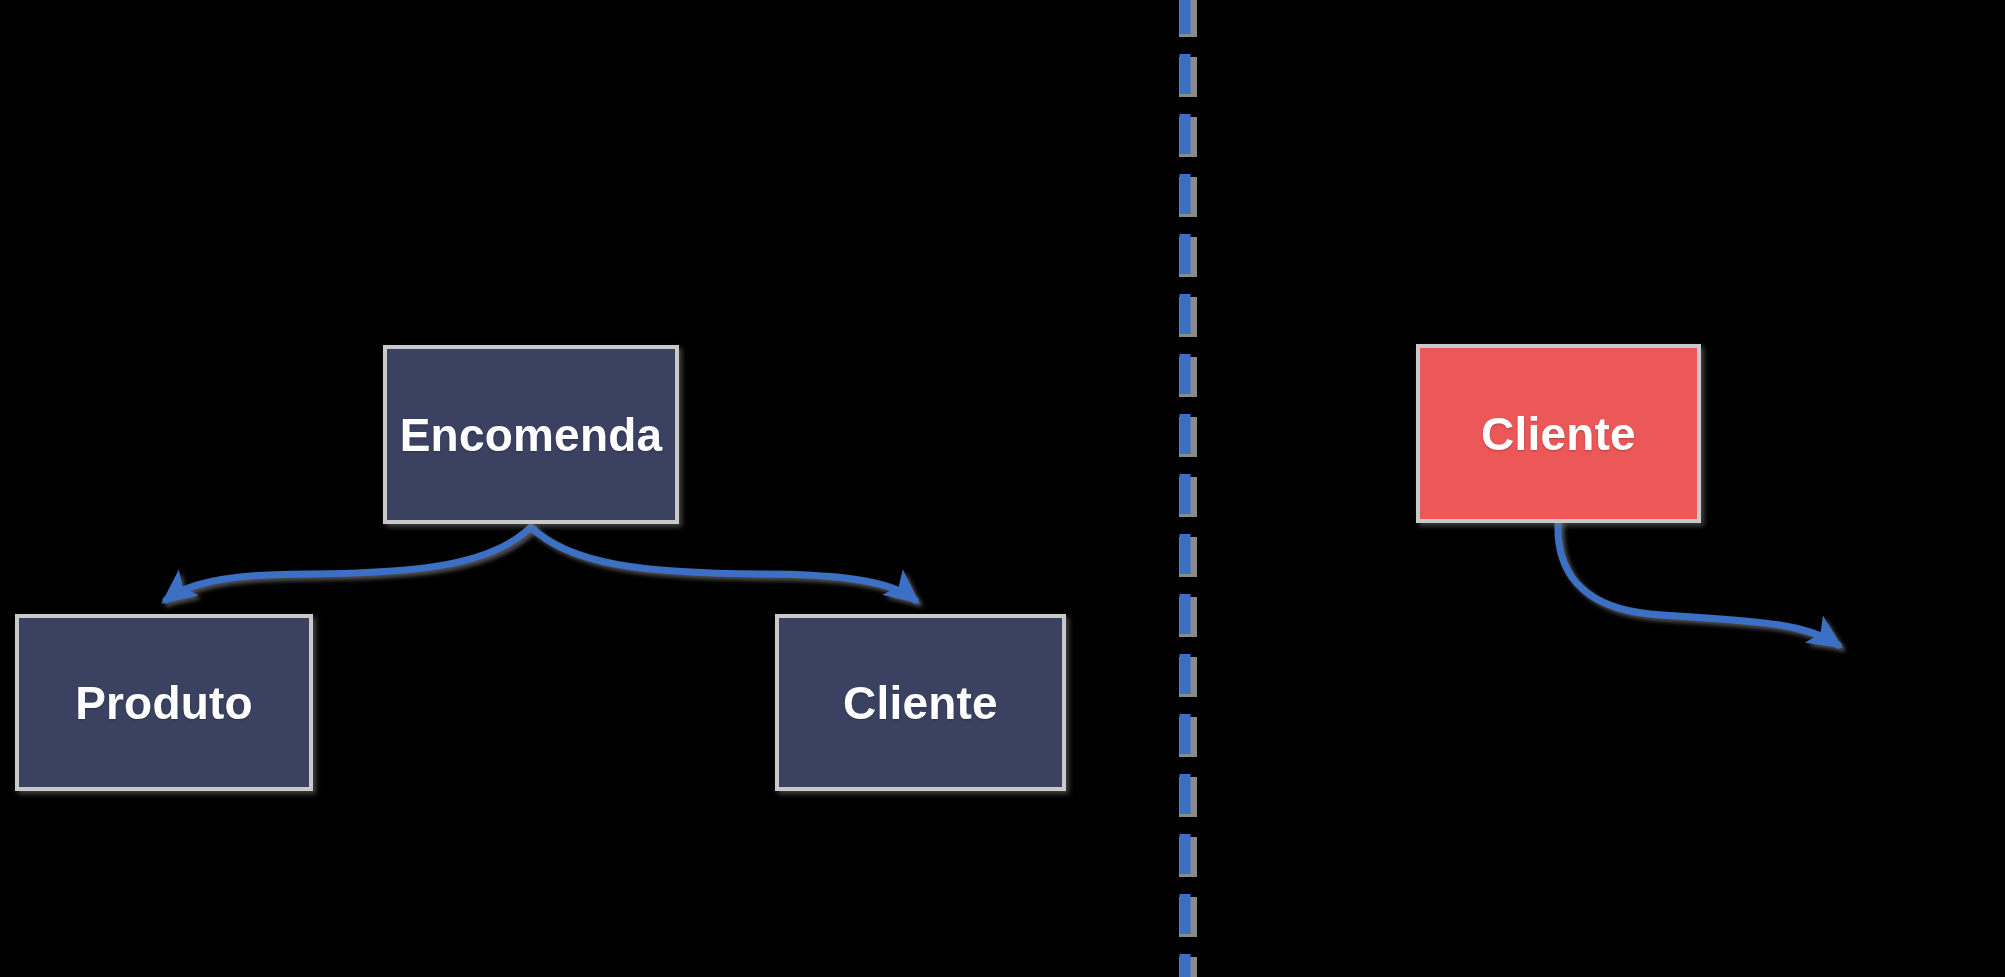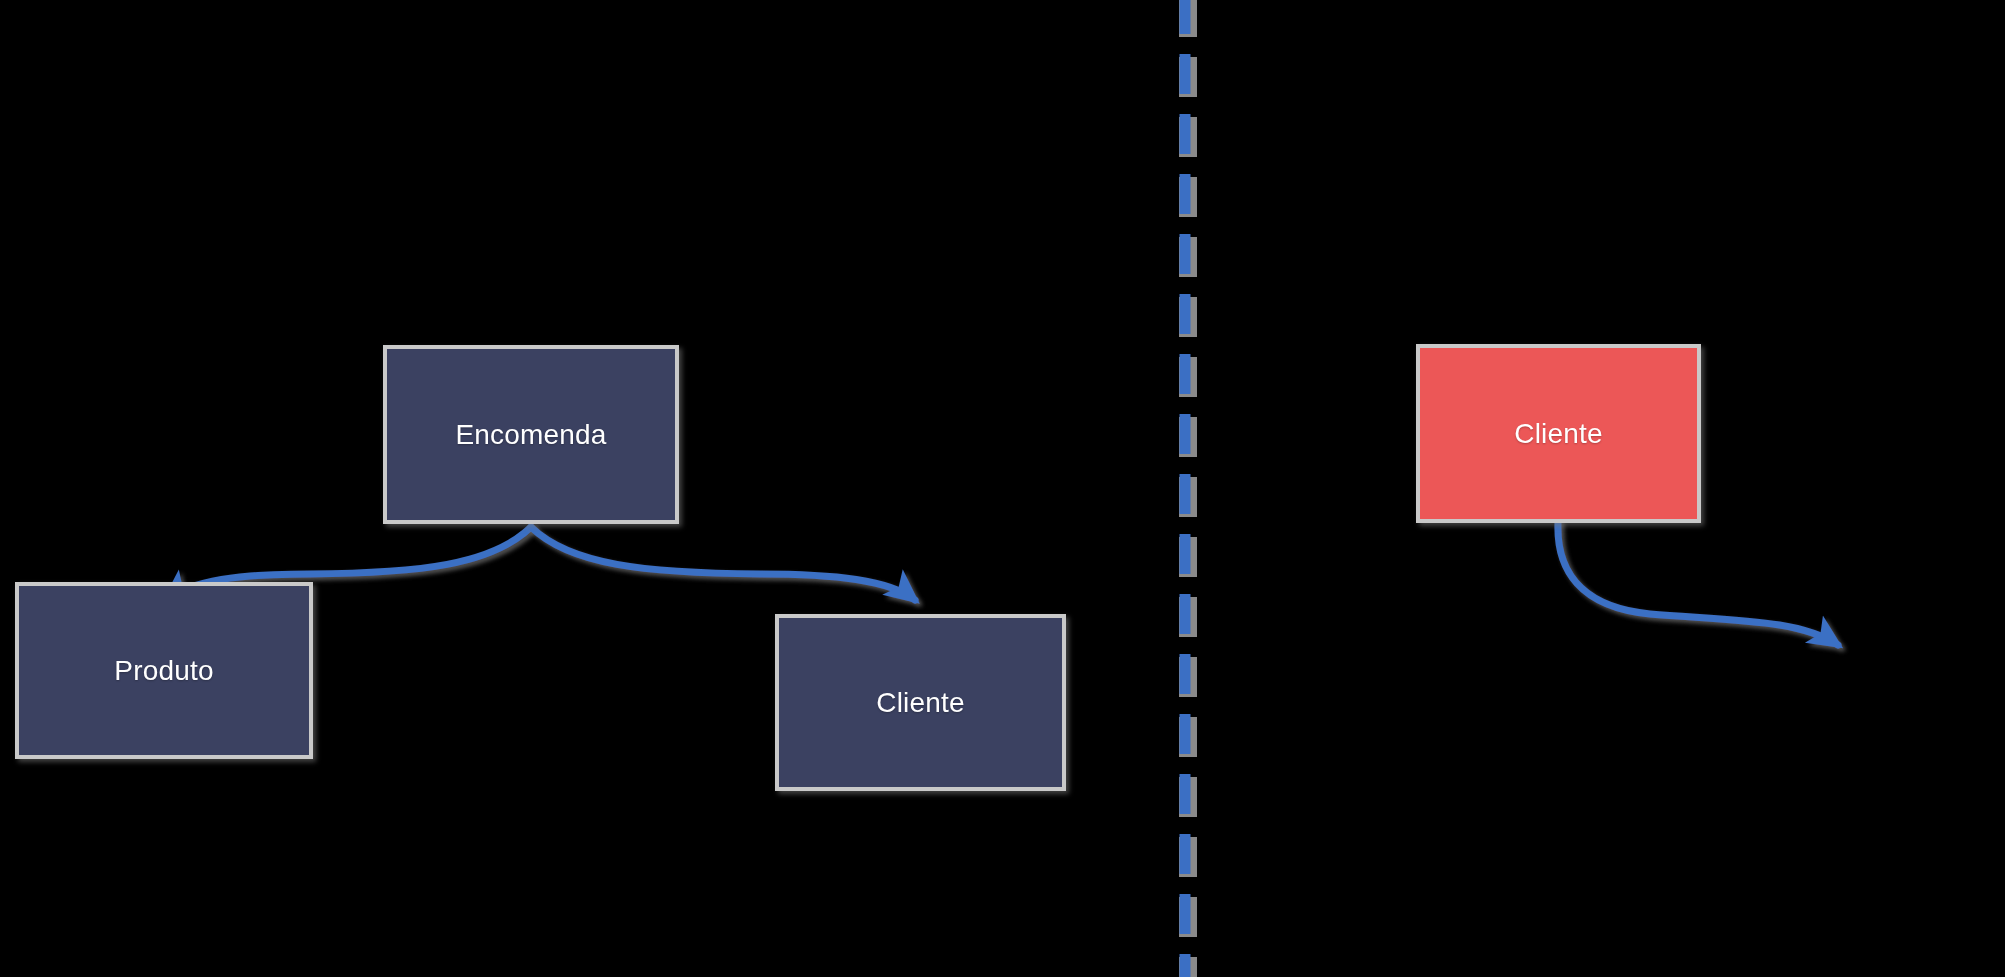--- a/index.html
+++ b/index.html
@@ -31,22 +31,22 @@
     box-sizing: border-box;
     display: flex;
     align-items: center;
     justify-content: center;
     border: 4px solid #c9c9c9;
     box-shadow: 3px 3px 5px rgba(120,120,120,0.55);
     z-index: 3;
   }
   .node .label {
     color: #ffffff;
-    font-size: 28px;
-    font-weight: 400;
+    font-size: 46px;
+    font-weight: 700;
     letter-spacing: 0.2px;
     line-height: 1;
     white-space: nowrap;
     text-shadow: 0 1px 2px rgba(0,0,0,0.25);
     text-align: center;
   }
   .node.entity-dark {
     background: #3b4161;
   }
   .node.entity-red {
@@ -87,21 +87,21 @@
 
   <svg class="divider" style="left:1150px; top:-6px;" width="70" height="990" viewBox="0 0 70 990" xmlns="http://www.w3.org/2000/svg">
     <line x1="35" y1="0" x2="35" y2="990" stroke="#8a8a8a" stroke-width="18" stroke-dasharray="40 20" transform="translate(3,3)"></line>
     <line x1="35" y1="0" x2="35" y2="990" stroke="#3b6fc4" stroke-width="11" stroke-dasharray="40 20"></line>
   </svg>
 
   <div class="node entity-dark" style="left:383px; top:345px; width:296px; height:179px;">
     <span class="label">Encomenda</span>
   </div>
 
-  <div class="node entity-dark" style="left:15px; top:582px; width:298px; height:177px;">
+  <div class="node entity-dark" style="left:15px; top:614px; width:298px; height:177px;">
     <span class="label">Produto</span>
   </div>
 
   <div class="node entity-dark" style="left:775px; top:614px; width:291px; height:177px;">
     <span class="label">Cliente</span>
   </div>
 
   <div class="node entity-red" style="left:1416px; top:344px; width:285px; height:179px;">
     <span class="label">Cliente</span>
   </div>

